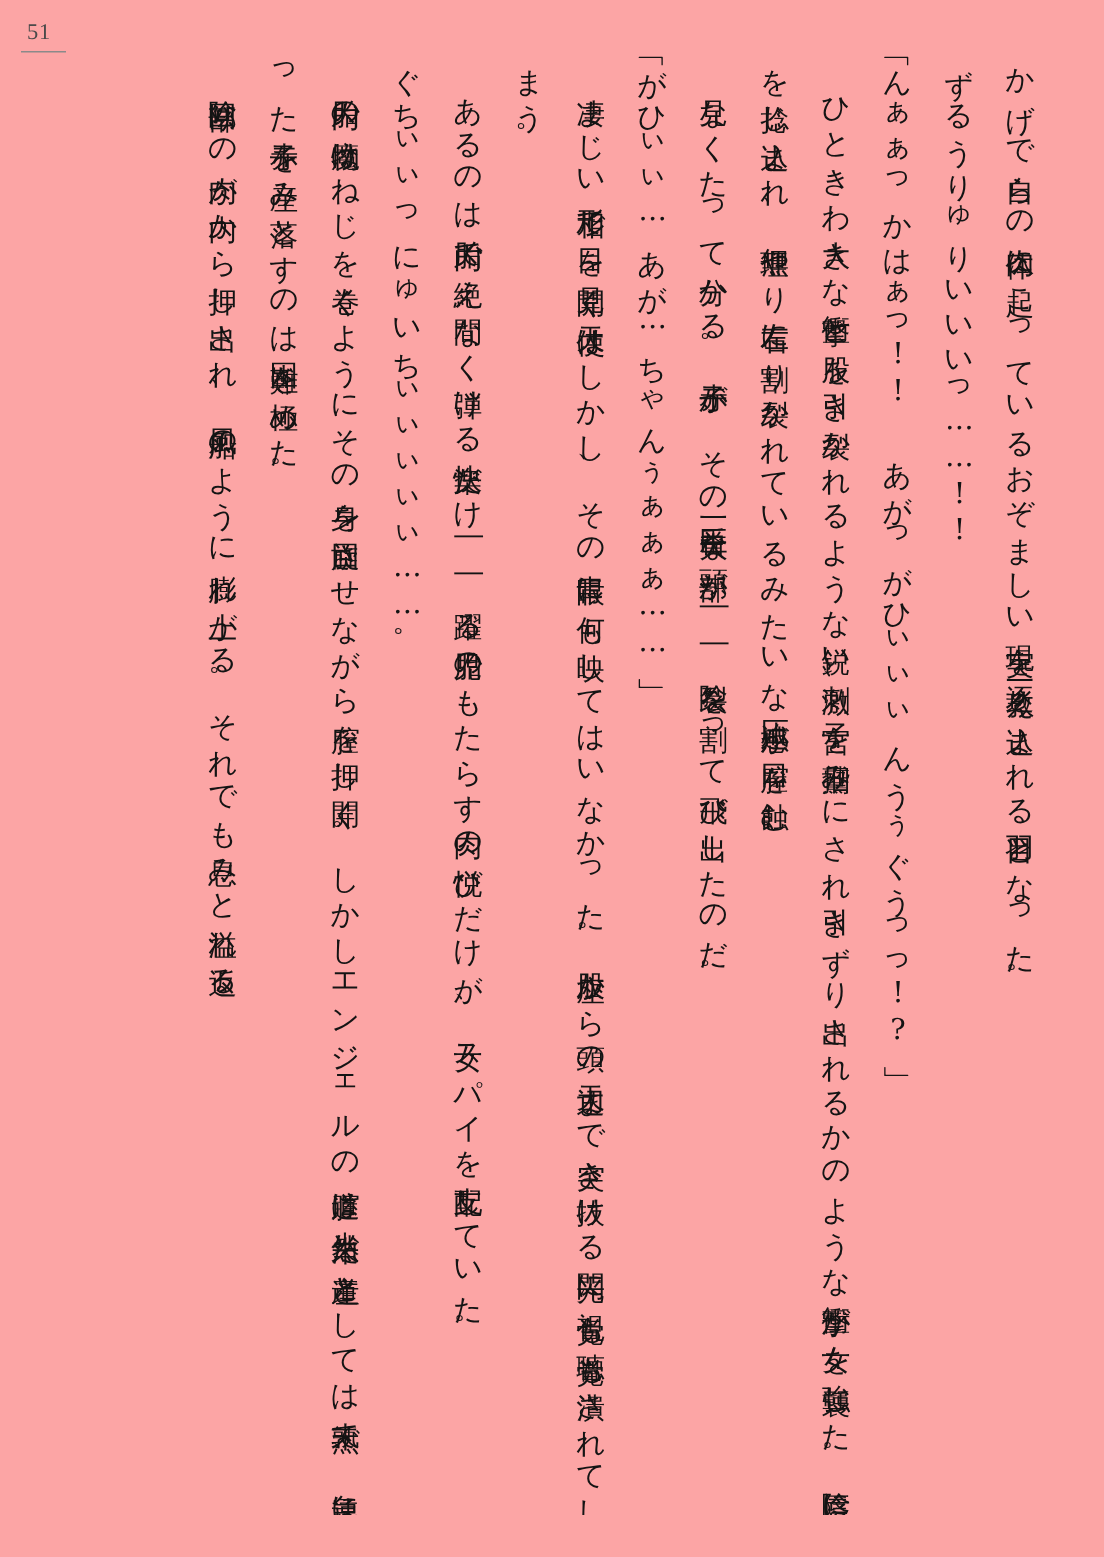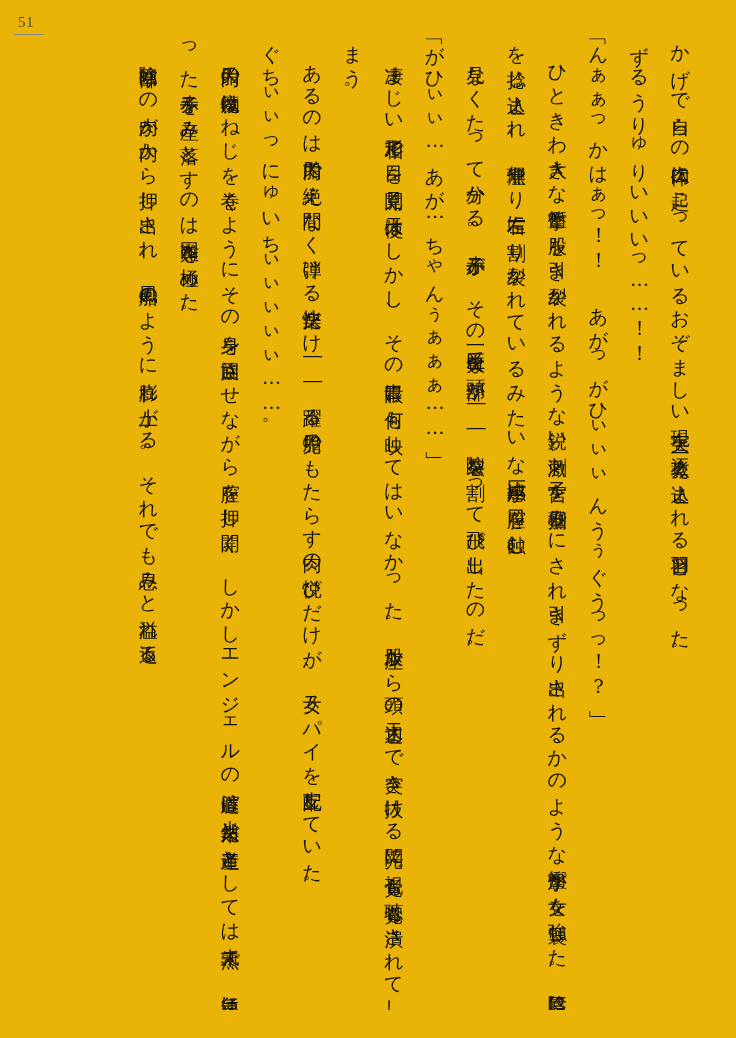--- a/index.html
+++ b/index.html
@@ -7,21 +7,21 @@
     padding: 0;
     background: #ffffff;
   }
   body {
     font-family: "Liberation Serif", "DejaVu Serif", serif;
   }
   .page {
     position: relative;
     width: 736px;
     height: 1038px;
-    background: #eab308;
+    background: #fca5a5;
     box-sizing: border-box;
     overflow: hidden;
   }
   .page-number {
     position: absolute;
     top: 14px;
     left: 18px;
     font-size: 15px;
     color: #4a4a4a;
     letter-spacing: 0.5px;

